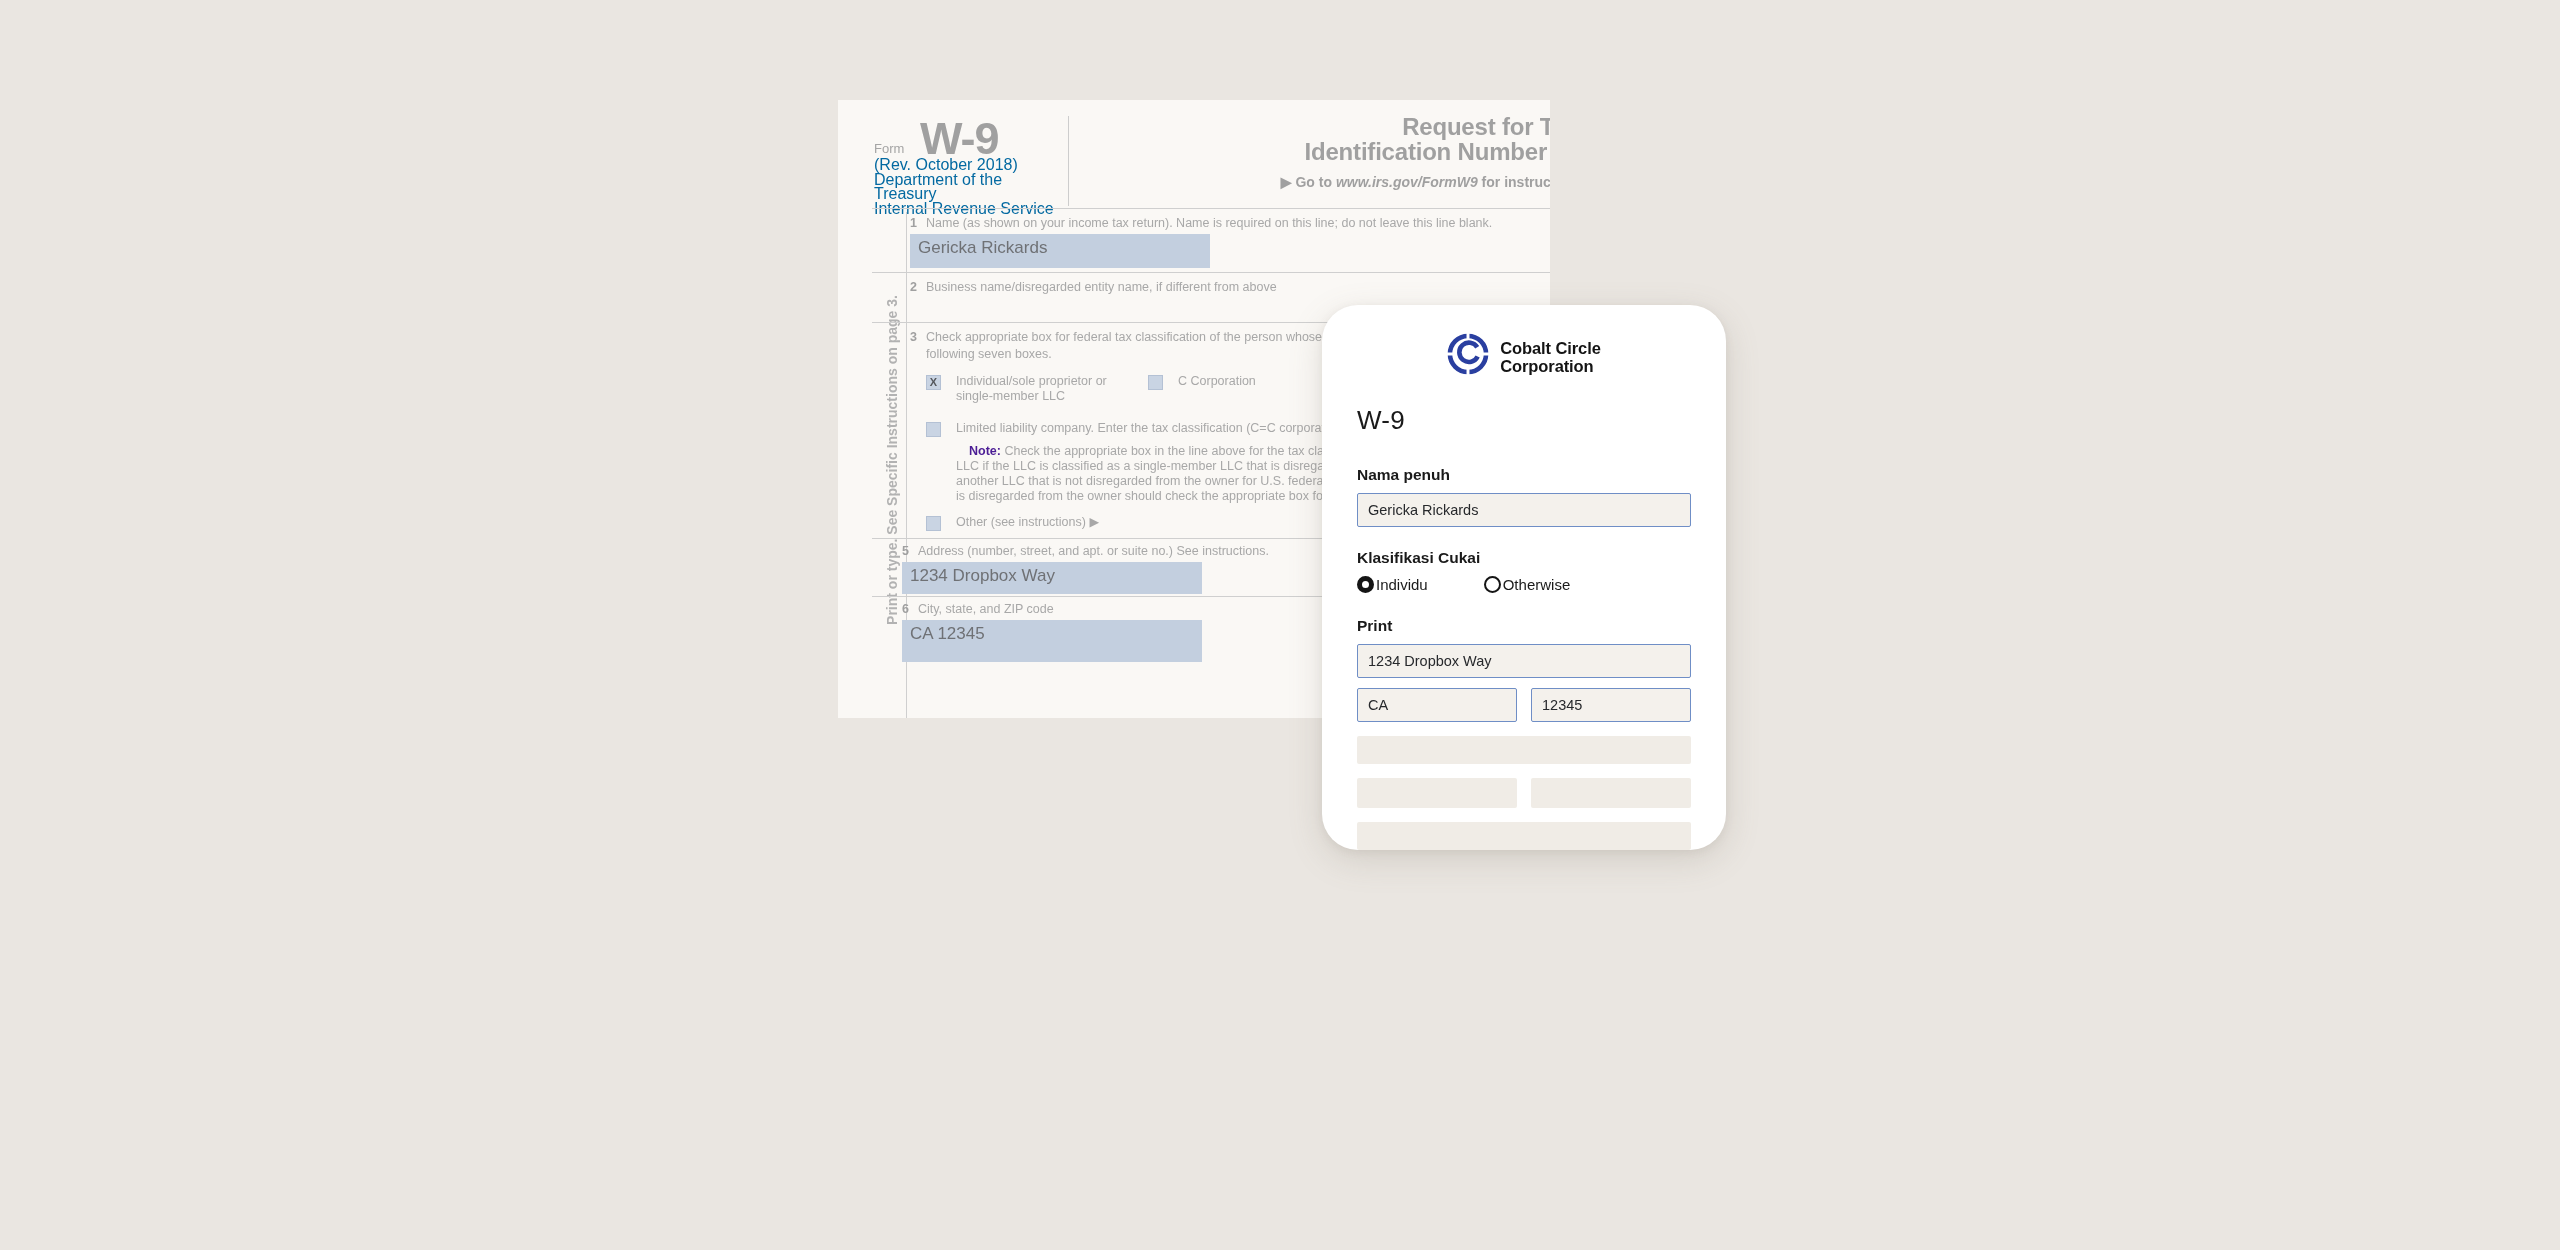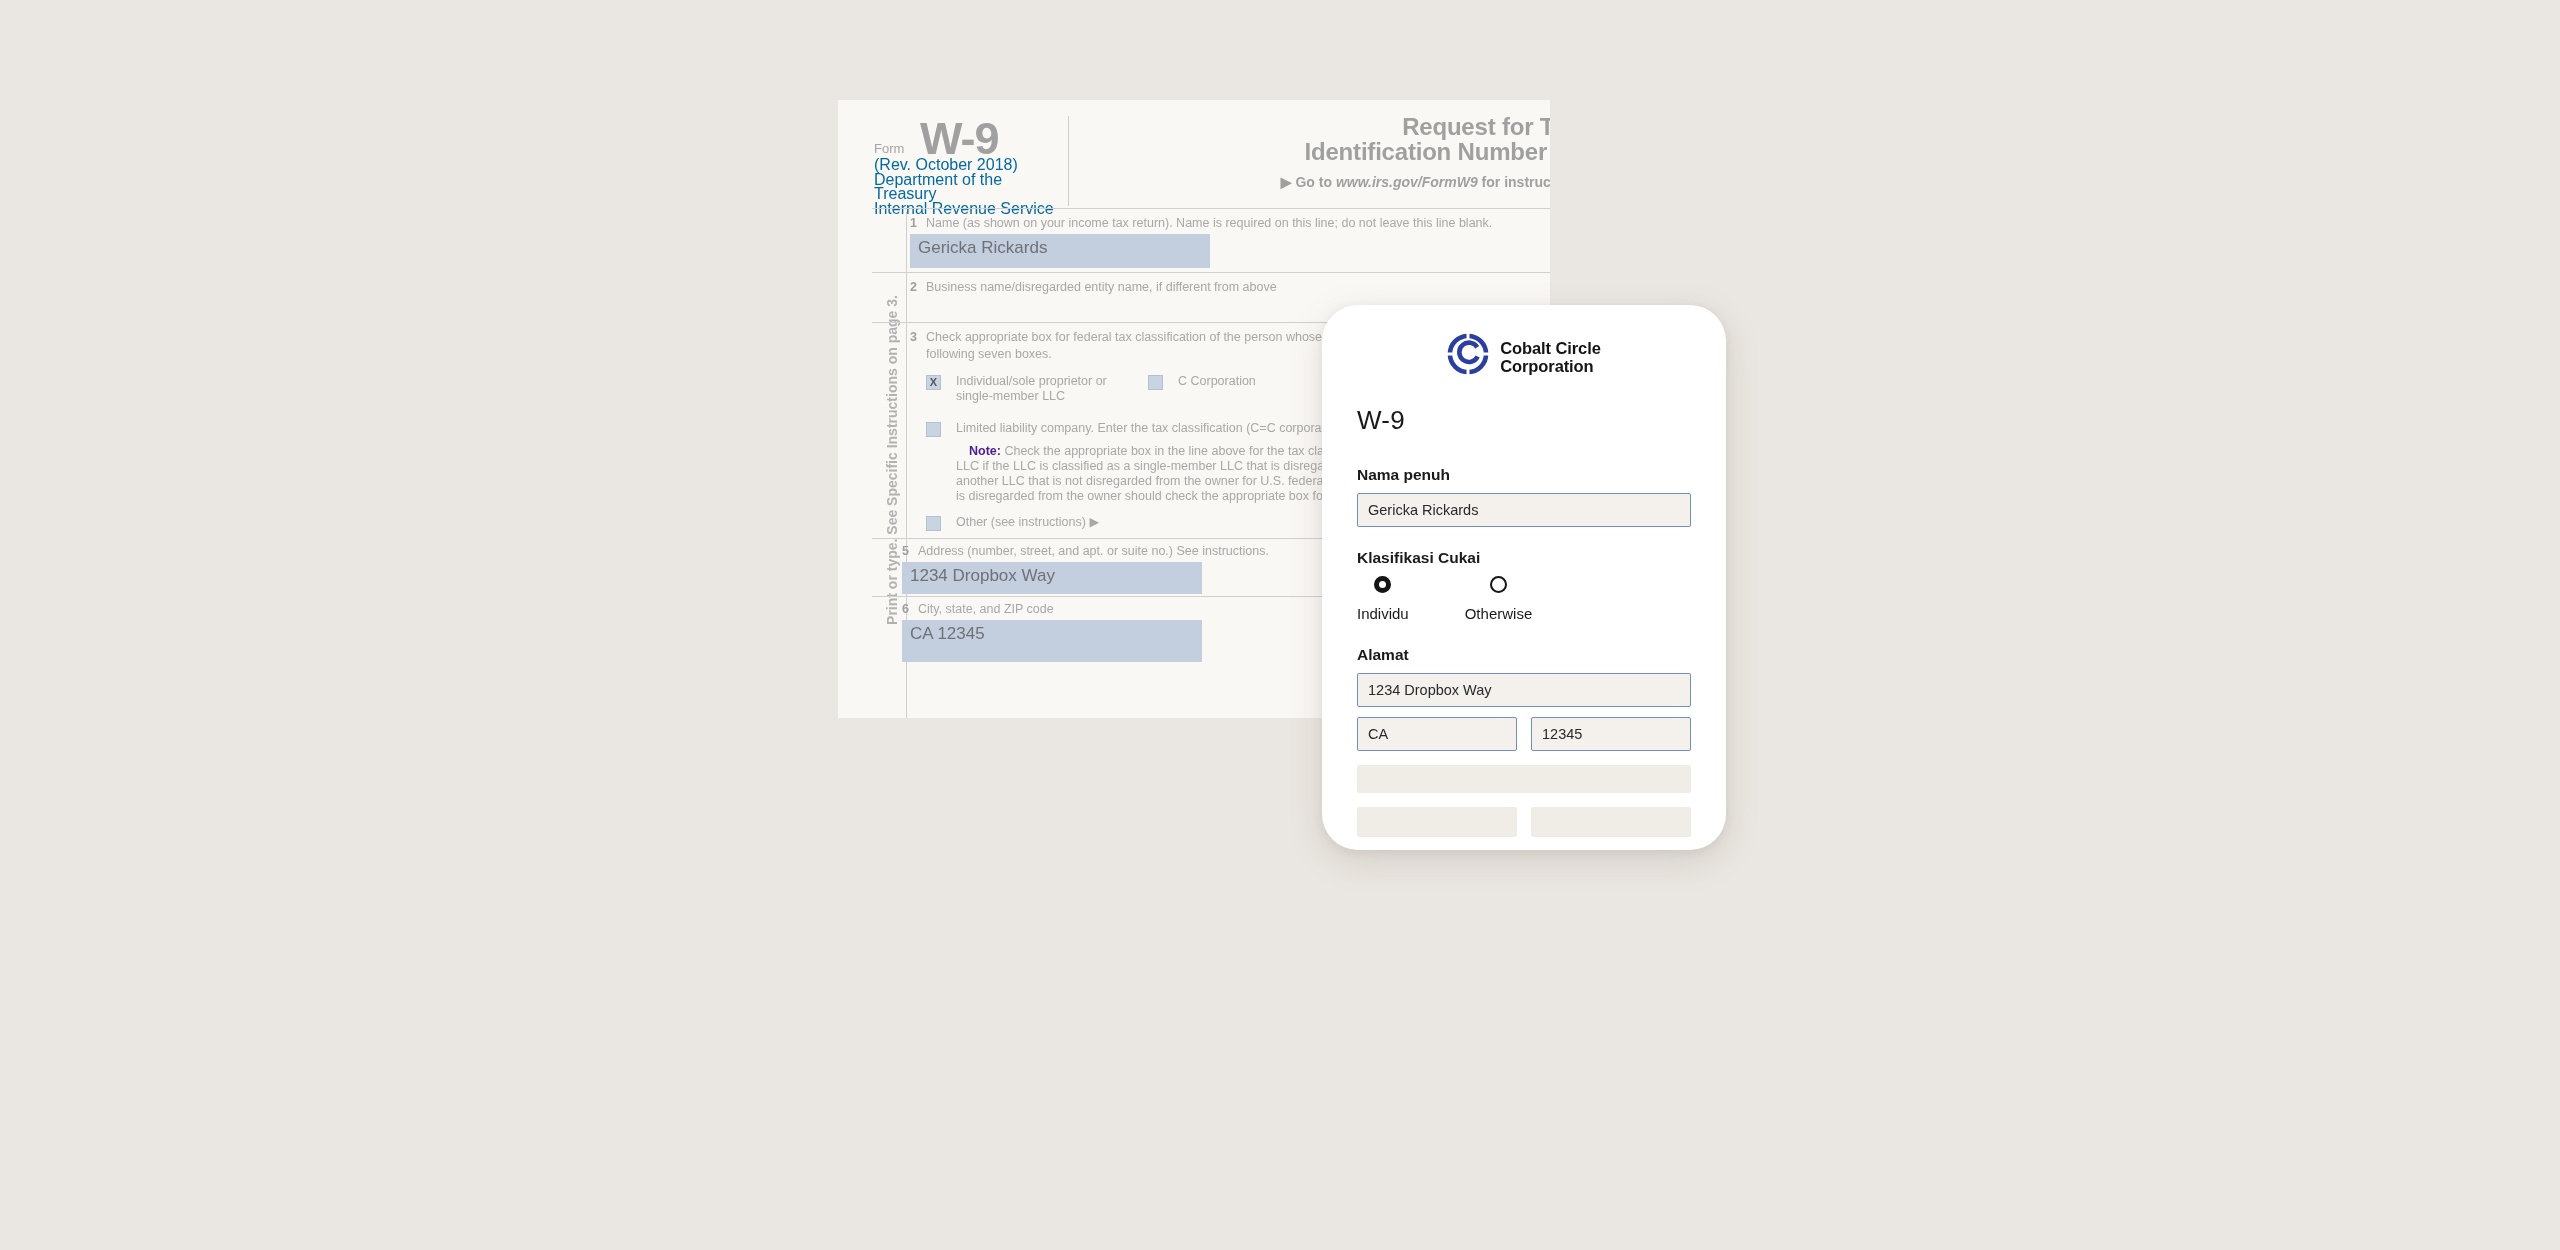--- a/index.html
+++ b/index.html
@@ -193,21 +193,21 @@
 
   .gap-22 { height: 22px; }
   .gap-14 { height: 14px; }
   .gap-10 { height: 10px; }
 
   .radio-row {
     display: flex;
     align-items: center;
     margin-bottom: 24px;
   }
-  .radio-item { display: flex; align-items: center; gap: 12px; flex-direction: column; }
+  .radio-item { display: flex; align-items: center; gap: 2px; }
   .radio-item.second { margin-left: 56px; }
   .radio-o {
     width: 17px; height: 17px;
     border-radius: 50%;
     border: 2px solid #151515;
     box-sizing: border-box;
     flex: 0 0 17px;
   }
   .radio-o.on { border-width: 5px; }
   .radio-lbl { font-size: 15px; color: #1a1a1a; }
@@ -350,21 +350,21 @@
       <label class="radio-item">
         <span class="radio-o on"></span>
         <span class="radio-lbl">Individu</span>
       </label>
       <label class="radio-item second">
         <span class="radio-o"></span>
         <span class="radio-lbl">Otherwise</span>
       </label>
     </div>
 
-    <div class="fld-label">Alamat</div>
+    <div class="fld-label">Print</div>
     <div class="inp" placeholder="Alamat">1234 Dropbox Way</div>
 
     <div class="gap-10"></div>
 
     <div class="row2">
       <div class="inp" placeholder="Negeri">CA</div>
       <div class="inp" placeholder="Poskod">12345</div>
     </div>
 
     <div class="gap-14"></div>

